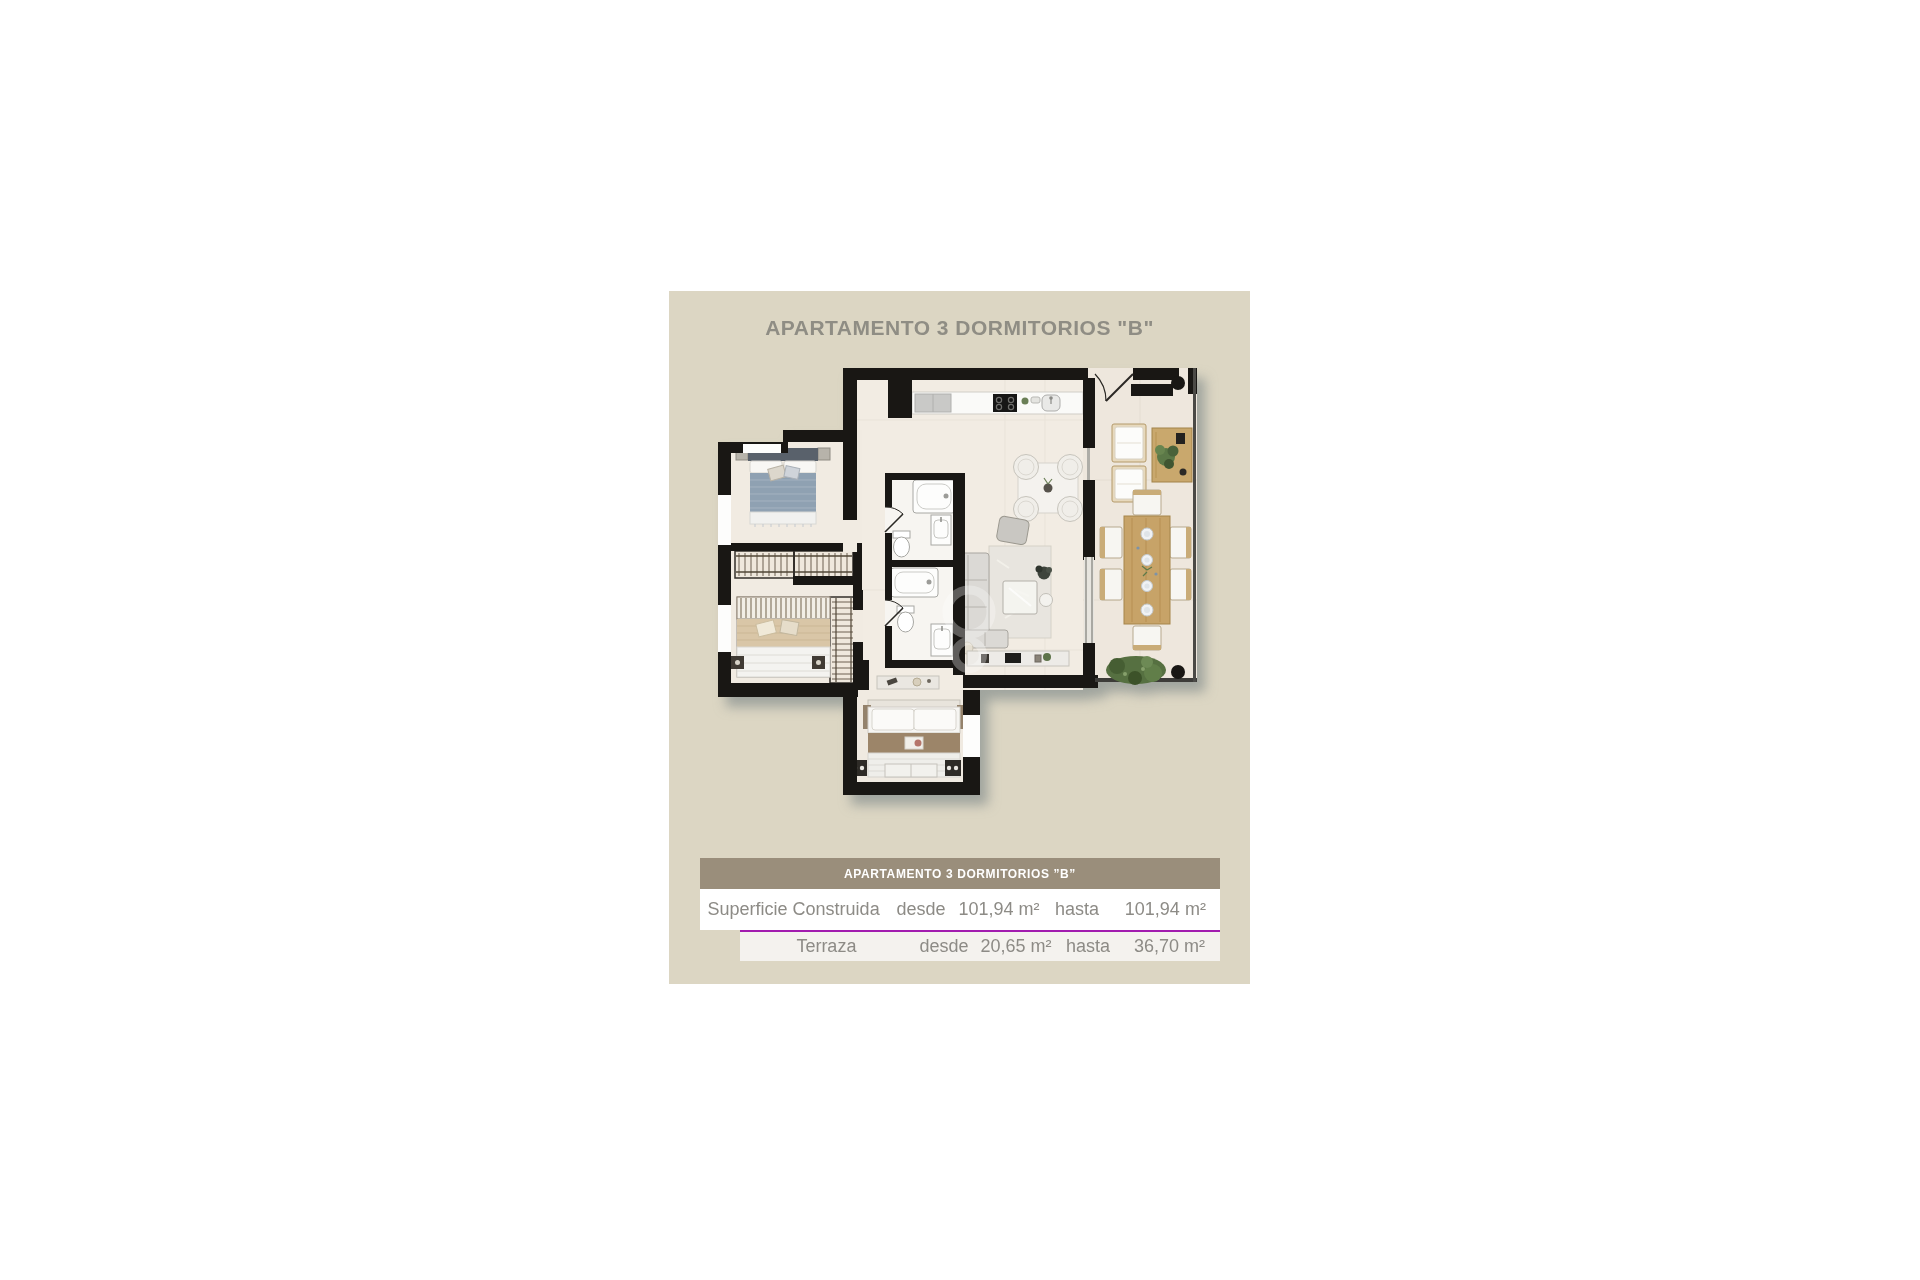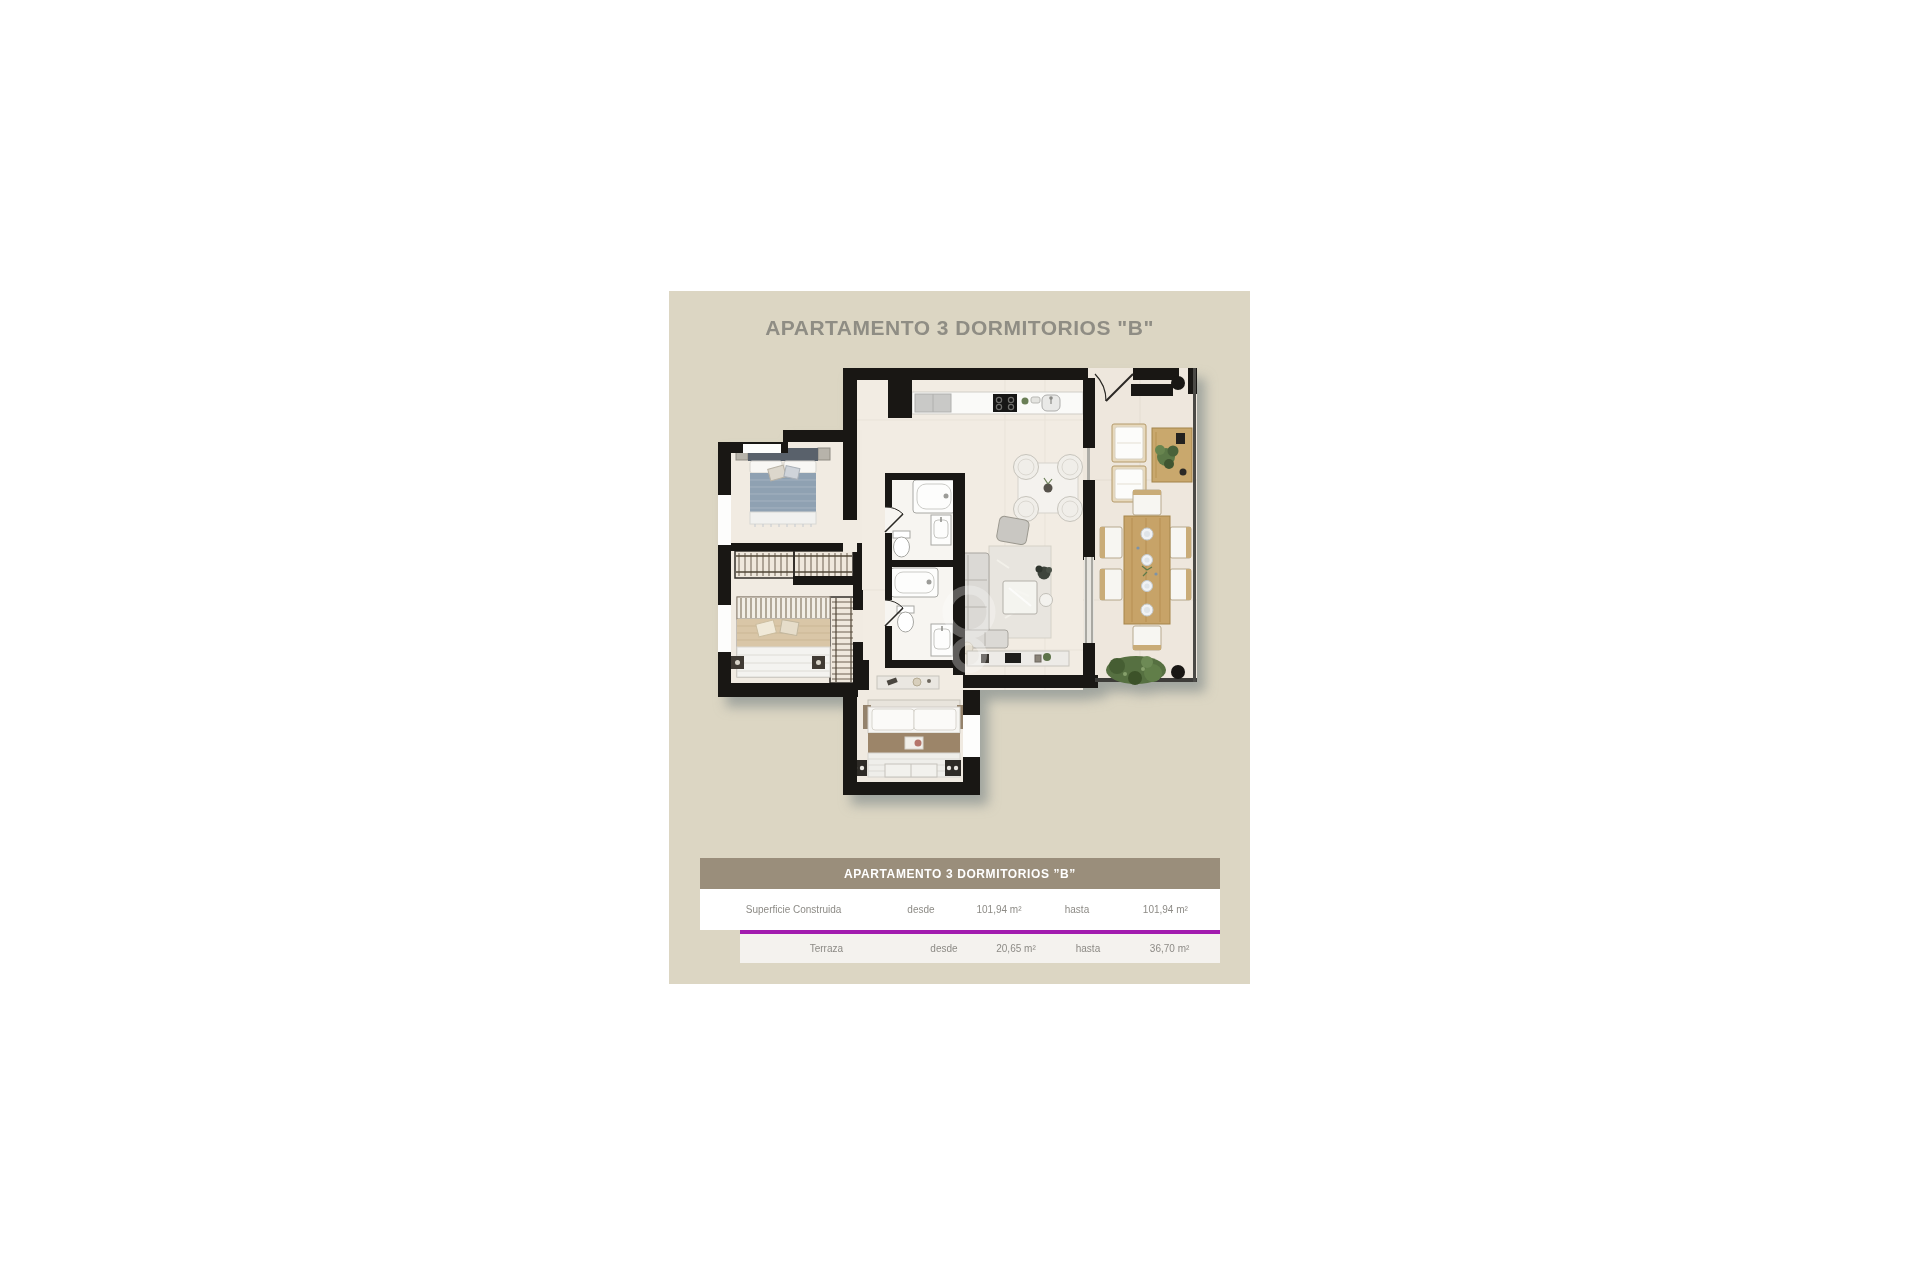--- a/index.html
+++ b/index.html
@@ -7,24 +7,24 @@
   .stage{position:relative;width:1920px;height:1280px;background:#ffffff;overflow:hidden;}
   .panel{position:absolute;left:669px;top:291px;width:581px;height:693px;background:#dcd6c3;}
   .plan-title{position:absolute;left:0;top:25px;width:100%;text-align:center;
     color:#8f8d84;font-size:21px;font-weight:700;letter-spacing:.5px;}
   .plan-svg{position:absolute;left:36px;top:69px;width:500px;height:455px;
     filter:drop-shadow(8px 10px 6px rgba(112,124,127,.55));}
   .spec-table{position:absolute;left:31px;top:567px;width:520px;}
   .tbl-header{height:31px;background:#9a8e7b;color:#ffffff;font-size:12px;font-weight:700;
     letter-spacing:.6px;display:flex;align-items:center;justify-content:center;}
   .tbl-row{display:grid;grid-template-columns:36% 13% 17% 13% 21%;align-items:center;
-    font-size:10px;color:#8d8b86;}
+    font-size:18px;color:#8d8b86;}
   .tbl-row div{text-align:center;}
   .row1{height:41px;background:#ffffff;}
-  .row2{height:29px;background:#f4f2ee;border-top:4px solid #a21caf;margin-left:40px;}
+  .row2{height:29px;background:#f4f2ee;border-top:2px solid #a21caf;margin-left:40px;}
 </style>
 </head>
 <body>
 
 <div class="stage">
   <div class="panel">
 
     <div class="plan-title">APARTAMENTO 3 DORMITORIOS "B"</div>
 
     <svg class="plan-svg" viewBox="0 0 500 455" xmlns="http://www.w3.org/2000/svg">

